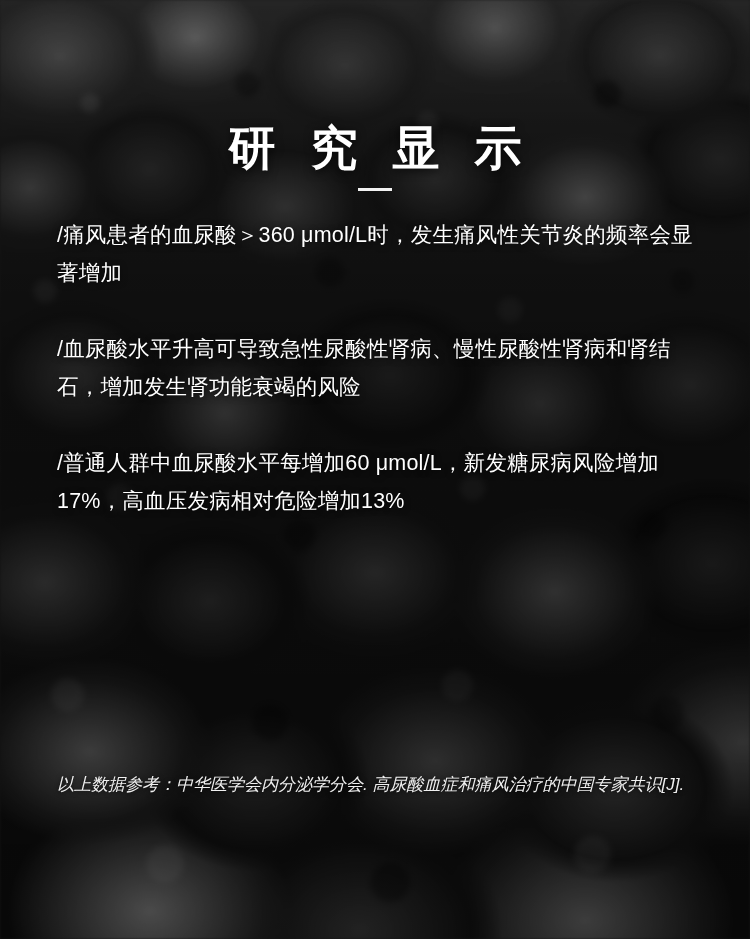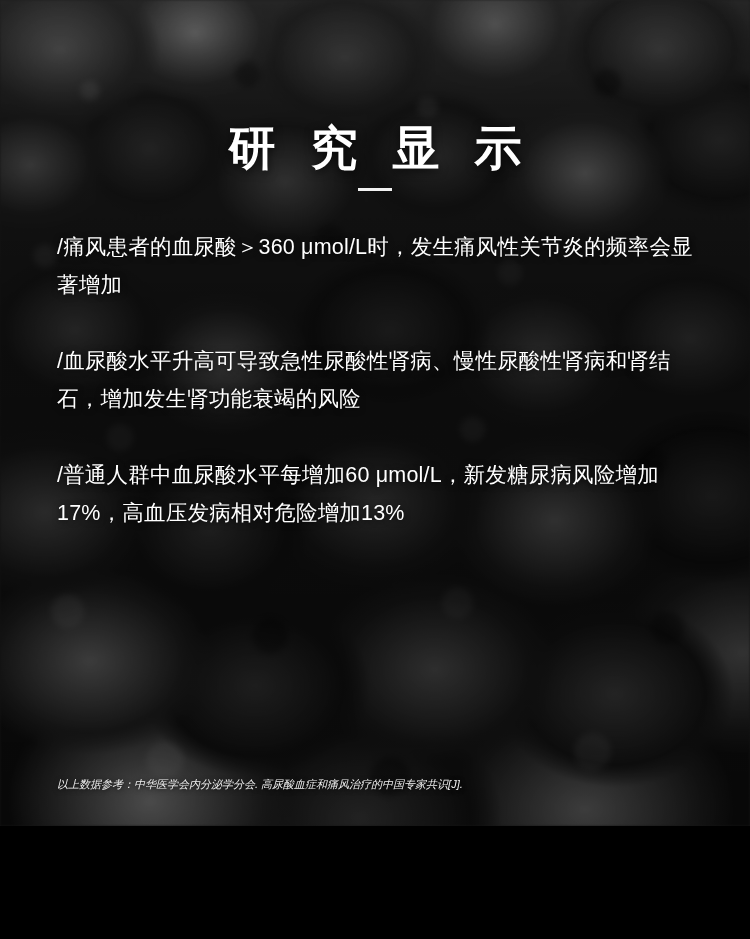--- a/index.html
+++ b/index.html
@@ -6,21 +6,21 @@
     margin: 0;
     padding: 0;
     background: #000;
   }
   body {
     font-family: "Liberation Sans", sans-serif;
   }
   .poster {
     position: relative;
     width: 750px;
-    height: 826px;
+    height: 939px;
     overflow: hidden;
     background: #2a2a2a;
   }
 
   
   .bg {
     position: absolute;
     inset: 0;
     background:
       radial-gradient(ellipse 140px 110px at 8% 6%, #6f6f6f 0%, #3a3a3a 55%, rgba(0,0,0,0) 72%),
@@ -122,31 +122,31 @@
   .body {
     position: absolute;
     top: 212px;
     left: 57px;
     width: 638px;
   }
   .para {
     font-size: 21.5px;
     line-height: 38px;
     letter-spacing: .2px;
-    margin: 16px 0 38px 0;
+    margin: 4px 0 38px 0;
     text-shadow: 0 1px 6px rgba(0,0,0,.7);
   }
   .para:last-child { margin-bottom: 0; }
 
   .source {
     position: absolute;
     left: 57px;
     right: 38px;
     top: 772px;
-    font-size: 11px;
+    font-size: 17px;
     line-height: 25px;
     font-style: italic;
     color: #f0f0f0;
     text-shadow: 0 1px 5px rgba(0,0,0,.8);
   }
   .source .line1 { display: block; text-align: left; }
   .source .line2 { display: block; text-align: right; }
 </style>
 </head>
 <body>

